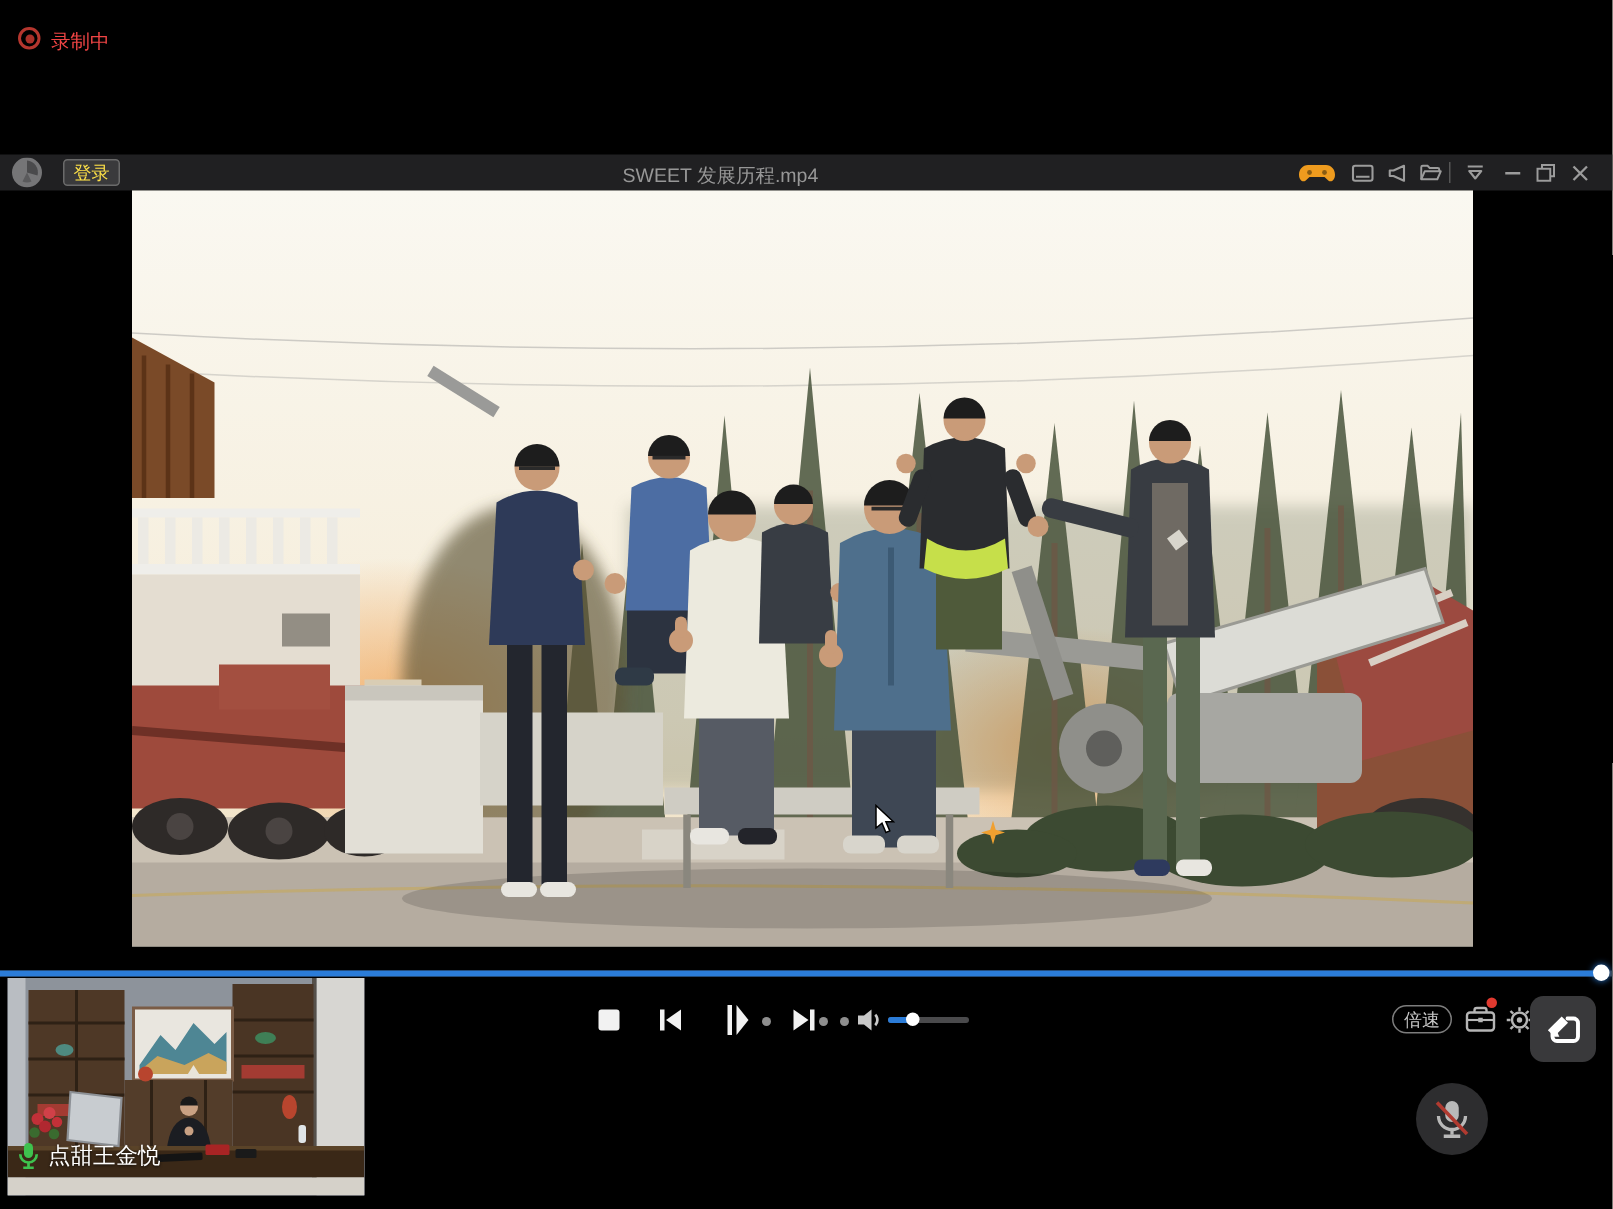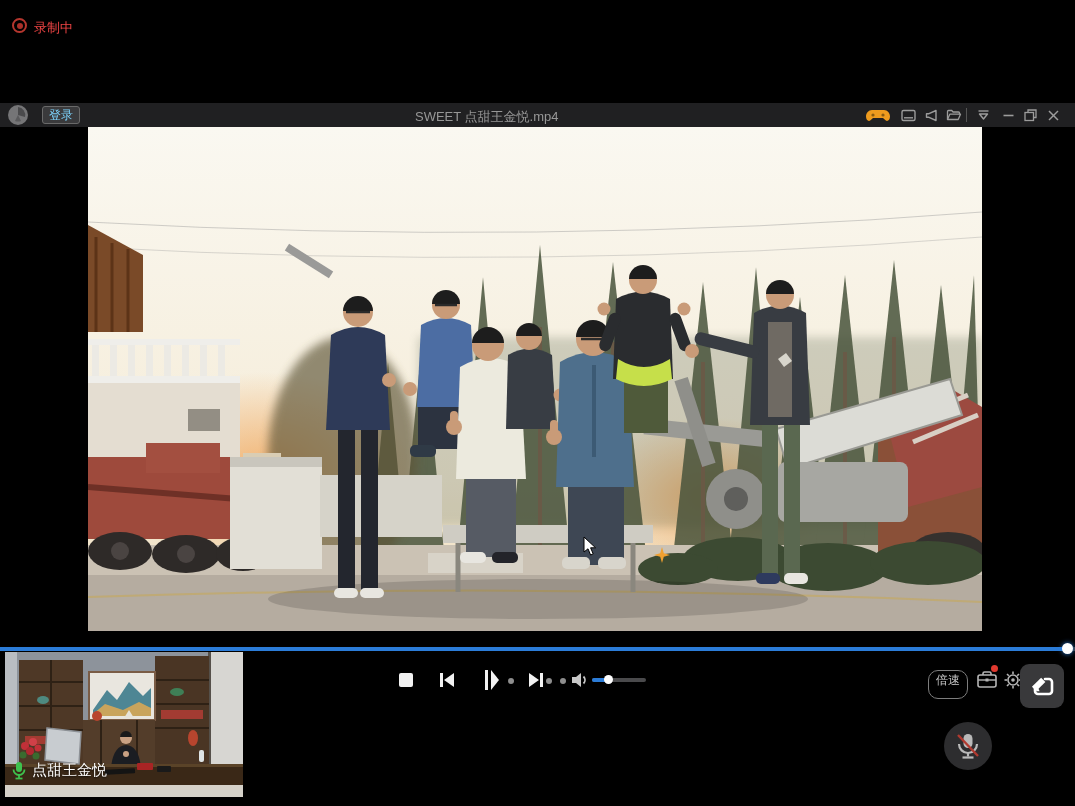--- a/index.html
+++ b/index.html
@@ -10,21 +10,21 @@
   
   .rec-dot{position:absolute;left:12px;top:18px;width:15px;height:15px;border-radius:50%;
     border:2px solid #b5362e;box-sizing:border-box;}
   .rec-dot::after{content:"";position:absolute;left:2.5px;top:2.5px;width:6px;height:6px;
     border-radius:50%;background:#a93029;}
   .rec-label{position:absolute;left:34px;top:19px;font-size:13px;color:#ef4444;}
   
   .titlebar{position:absolute;left:0;top:103px;width:1075px;height:24px;background:#202022;}
   .logo{position:absolute;left:8px;top:105px;width:20px;height:20px;}
   .login-btn{position:absolute;left:42px;top:106px;width:38px;height:18px;background:#3a3a3c;
-    border:1px solid #6a6a6a;border-radius:3px;color:#7dd3fc;font-size:12px;line-height:17px;
+    border:1px solid #6a6a6a;border-radius:3px;color:#fde047;font-size:12px;line-height:17px;
     text-align:center;box-sizing:border-box;cursor:pointer;}
   .win-title{position:absolute;left:415px;top:108px;font-size:13px;color:#979797;}
   .tb-ic{position:absolute;top:107px;width:17px;height:17px;}
   .tb-sep{position:absolute;left:966px;top:108px;width:1px;height:14px;background:#555;}
   
   .video-frame{position:absolute;left:88px;top:127px;width:894px;height:504px;overflow:hidden;
     background:#f6f3ea;}
   .subtitle{position:absolute;left:0;right:0;top:424px;text-align:center;font-size:30px;
     font-weight:bold;color:#fff;letter-spacing:2px;
     text-shadow:-2px 0 2px #000,2px 0 2px #000,0 -2px 2px #000,0 2px 2px #000,1px 1px 3px #000;}
@@ -35,21 +35,21 @@
   .progress-fill{position:absolute;left:0;top:0;height:4px;background:#2b7cd8;}
   .progress-knob{position:absolute;left:1062px;top:643px;width:11px;height:11px;border-radius:50%;
     background:#fff;box-shadow:0 0 5px #2b7cd8;cursor:pointer;}
   
   .cbtn{position:absolute;cursor:pointer;}
   .dot{position:absolute;width:6px;height:6px;border-radius:50%;background:#8e8e8e;top:678px;cursor:pointer;}
   .vol-track{position:absolute;left:592px;top:678px;width:54px;height:4px;background:#4a4a4c;
     border-radius:2px;cursor:pointer;}
   .vol-fill{position:absolute;left:0;top:0;height:4px;background:#2b7cd8;border-radius:2px;}
   .vol-knob{position:absolute;left:604px;top:675px;width:9px;height:9px;border-radius:50%;background:#fff;cursor:pointer;}
-  .speed-btn{position:absolute;left:928px;top:670px;width:40px;height:29px;border:1px solid #7d7d7d;
+  .speed-btn{position:absolute;left:928px;top:670px;width:40px;height:19px;border:1px solid #7d7d7d;
     border-radius:10px;color:#c9c9c9;font-size:12px;line-height:18px;text-align:center;
     box-sizing:border-box;cursor:pointer;}
   .notif-dot{position:absolute;left:991px;top:665px;width:7px;height:7px;border-radius:50%;background:#e0392f;}
   .annotate-btn{position:absolute;left:1020px;top:664px;width:44px;height:44px;background:#39393b;
     border-radius:9px;cursor:pointer;display:flex;align-items:center;justify-content:center;}
   
   .webcam{position:absolute;left:5px;top:652px;width:238px;height:145px;overflow:hidden;background:#8d939b;cursor:move;}
   .cam-label{position:absolute;left:7px;top:109px;display:flex;align-items:center;gap:6px;}
   .cam-label span{font-size:15px;color:#fff;text-shadow:0 1px 2px rgba(0,0,0,.8);}
   
@@ -62,21 +62,21 @@
 <div class="rec-dot"></div>
 <div class="rec-label">录制中</div>
 
 <div class="titlebar"></div>
 <svg class="logo" viewBox="0 0 20 20">
   <circle cx="10" cy="10" r="10" fill="#757577"></circle>
   <path d="M10,2 A8,8 0 0 1 17,12 L10,10 Z" fill="#4a4a4c"></path>
   <path d="M10,10 L13,16 A8,8 0 0 1 7,16 Z" fill="#5a5a5c"></path>
 </svg>
 <div class="login-btn">登录</div>
-<div class="win-title">SWEET 点甜王金悦.mp4</div>
+<div class="win-title">SWEET 发展历程.mp4</div>
 
 <svg class="tb-ic" style="left:866px;width:24px" viewBox="0 0 24 17">
   <path d="M6,3 h12 c3.5,0 6,3 6,6.5 c0,3.5 -2.5,5.5 -4.5,3.8 L17,11 H7 l-2.5,2.3 C2.5,15 0,13 0,9.5 C0,6 2.5,3 6,3 Z" fill="#ee9b1e"></path>
   <circle cx="7" cy="8" r="1.6" fill="#8a5c12"></circle>
     <circle cx="17" cy="8" r="1.6" fill="#8a5c12"></circle>
 </svg>
 <svg class="tb-ic" style="left:900px" viewBox="0 0 17 17">
   <rect x="2" y="3.5" width="13" height="10" rx="1.5" fill="none" stroke="#9c9c9c" stroke-width="1.4"></rect>
   <line x1="4" y1="10.8" x2="13" y2="10.8" stroke="#9c9c9c" stroke-width="1.4"></line>
 </svg>

